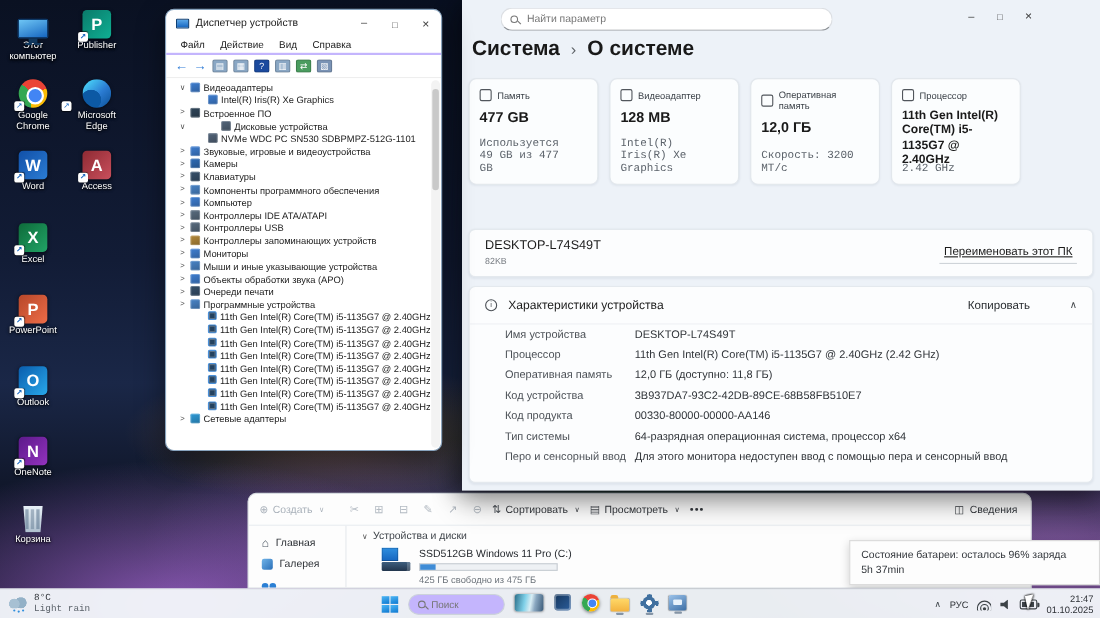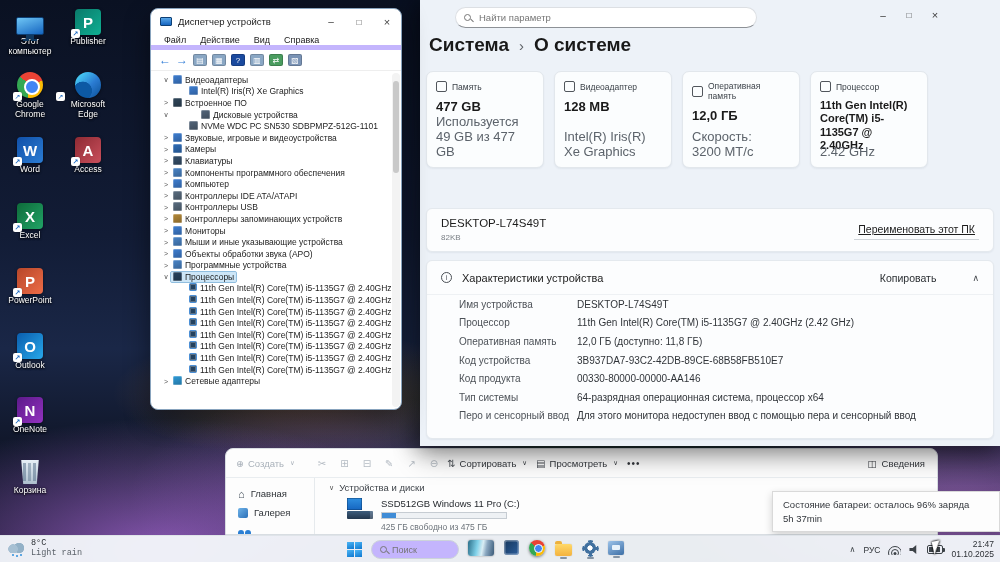--- a/index.html
+++ b/index.html
@@ -28,21 +28,21 @@
     linear-gradient(135deg,#49d2f7 10%,#2b7cd3 55%,#0a4f95 100%);box-shadow:0 1px 3px rgba(0,0,0,.5);}
   .bin{width:20px;height:24px;background:linear-gradient(#e8f0f7,#aebfce);clip-path:polygon(6% 0,94% 0,84% 100%,16% 100%);position:relative;}
   .bin::after{content:"";position:absolute;left:3px;top:3px;width:3px;height:18px;background:rgba(90,115,140,.55);box-shadow:5px 0 0 rgba(90,115,140,.45),10px 0 0 rgba(90,115,140,.55);}
   
   .devmgr{position:absolute;left:150px;top:8px;width:252px;height:402px;background:#fff;border:1px solid #88a3bd;border-radius:8px;box-shadow:0 10px 26px rgba(0,0,0,.45);z-index:40;overflow:hidden;}
   .dm-titlebar{height:25px;display:flex;align-items:center;padding:0 0 0 9px;}
   .dm-appicon{width:12px;height:9px;border-radius:1px;background:linear-gradient(#5aa7e8,#1565c0);border:1px solid #0d3f74;margin-right:6px;}
   .dm-title{font-size:9.5px;color:#1b1b1b;flex:1;}
   .dm-ctl{width:28px;height:21px;display:flex;align-items:center;justify-content:center;font-size:10px;color:#444;}
   .ctl-min::before{content:"–";} .ctl-max::before{content:"□";font-size:8.5px;} .ctl-close::before{content:"×";font-size:11px;}
-  .dm-menubar{height:16px;display:flex;align-items:center;padding-left:7px;gap:2px;border-bottom:5px solid #c4b5fd;}
+  .dm-menubar{height:16px;display:flex;align-items:center;padding-left:7px;gap:2px;border-bottom:2px solid #c4b5fd;}
   .dm-menu{font-size:9px;color:#222;padding:1px 6px;border-radius:3px;}
   .dm-toolbar{height:21px;display:flex;align-items:center;gap:5px;padding-left:8px;border-bottom:1px solid #eee;}
   .dm-nav{font-size:12px;font-weight:700;color:#2f7cd6;line-height:1;}
   .dm-tool{width:14px;height:12px;border-radius:2px;display:flex;align-items:center;justify-content:center;font-size:8px;color:#fff;border:1px solid rgba(0,0,0,.18);}
   .dm-tree{position:absolute;left:2px;top:65px;right:10px;bottom:2px;overflow:hidden;}
   .trow{display:flex;align-items:center;height:11.6px;white-space:nowrap;}
   .chev{width:10px;font-size:7px;color:#555;text-align:center;flex:none;}
   .tbox{display:flex;align-items:flex-start;gap:3px;padding:0 2px;border-radius:1px;}
   .tbox.sel{background:#cde6f7;outline:1px solid #90bedf;}
   .ticon{width:9px;height:9px;border-radius:1.5px;flex:none;box-shadow:inset 0 0 0 1px rgba(255,255,255,.25);}
@@ -60,21 +60,21 @@
   .s-ctl{width:26px;height:20px;display:flex;align-items:center;justify-content:center;color:#3c3c3c;font-size:10px;}
   .s-crumb{position:absolute;left:9px;top:34px;display:flex;align-items:baseline;gap:10px;}
   .s-crumb .part{font-size:19px;font-weight:600;color:#191919;}
   .s-crumb .sep{font-size:15px;color:#5f6368;}
   .cards{position:absolute;left:6px;top:71px;display:flex;gap:10px;}
   .card{width:118px;height:97px;background:#fbfdfe;border:1px solid #e2e7ec;border-radius:7px;padding:9px 9px 8px 9px;position:relative;box-shadow:0 1px 2px rgba(20,40,70,.06);}
   .c-head{display:flex;align-items:center;gap:5px;font-size:8.5px;color:#3c4249;}
   .cicon{width:11px;height:11px;border:1.2px solid #51565c;border-radius:2px;flex:none;}
   .c-val{margin-top:7px;font-size:13px;font-weight:700;color:#1a1a1a;line-height:1.22;}
   .card.small-val .c-val{font-size:11px;}
-  .c-det{position:absolute;left:9px;right:20px;bottom:8px;font-size:13px;color:#5c636b;}
+  .c-det{position:absolute;left:9px;right:20px;bottom:8px;font-size:10px;color:#5c636b;font-family:Liberation Mono, monospace;}
   .panel{position:absolute;left:6px;width:568px;background:#fcfdfe;border:1px solid #e4e9ee;border-radius:6px;box-shadow:0 1px 2px rgba(20,40,70,.06);}
   .p-device{top:208px;height:44px;}
   .pd-name{position:absolute;left:14px;top:8px;font-size:11.5px;color:#1c1c1c;}
   .pd-sub{position:absolute;left:14px;top:24px;font-size:8px;color:#7a7f85;}
   .pd-rename{position:absolute;right:14px;top:11px;font-size:10.5px;color:#1c1c1c;padding:3px 4px 4px;border-bottom:1.5px solid #cfd4d9;text-decoration:underline;}
   .p-specs{top:260px;height:179px;}
   .ps-head{height:34px;display:flex;align-items:center;padding:0 14px;gap:10px;border-bottom:1px solid #eef1f4;}
   .iinfo{width:11px;height:11px;border:1.1px solid #4a4f55;border-radius:50%;color:#4a4f55;font-size:7px;display:flex;align-items:center;justify-content:center;flex:none;}
   .iinfo::before{content:"i";}
   .ps-title{font-size:11px;color:#1c1c1c;flex:1;}
@@ -365,29 +365,29 @@
         <div class="trow" style="padding-left: 8px;">
           <span class="chev">&gt;</span>
           <span class="tbox">
             <span class="ticon" style="background: linear-gradient(160deg, rgb(63, 127, 210), rgba(0, 0, 0, 0.25)), rgb(63, 127, 210);"></span>
             <span class="tlabel">Объекты обработки звука (APO)</span>
           </span>
         </div>
         <div class="trow" style="padding-left: 8px;">
           <span class="chev">&gt;</span>
           <span class="tbox">
+            <span class="ticon" style="background: linear-gradient(160deg, rgb(54, 80, 107), rgba(0, 0, 0, 0.25)), rgb(54, 80, 107);"></span>
+            <span class="tlabel">Очереди печати</span>
+          </span>
+        </div>
+        <div class="trow" style="padding-left: 8px;">
+          <span class="chev">&gt;</span>
+          <span class="tbox">
             <span class="ticon" style="background: linear-gradient(160deg, rgb(74, 133, 200), rgba(0, 0, 0, 0.25)), rgb(74, 133, 200);"></span>
             <span class="tlabel">Программные устройства</span>
-          </span>
-        </div>
-        <div class="trow" style="padding-left: 8px;">
-          <span class="chev">∨</span>
-          <span class="tbox sel">
-            <span class="ticon" style="background: linear-gradient(160deg, rgb(36, 66, 95), rgba(0, 0, 0, 0.25)), rgb(36, 66, 95);"></span>
-            <span class="tlabel">Процессоры</span>
           </span>
         </div>
         <div class="trow" style="padding-left: 34px;">
           <span class="tbox">
             <span class="ticon chip"></span>
             <span class="tlabel">11th Gen Intel(R) Core(TM) i5-1135G7 @ 2.40GHz</span>
           </span>
         </div>
         <div class="trow" style="padding-left: 34px;">
           <span class="tbox">

